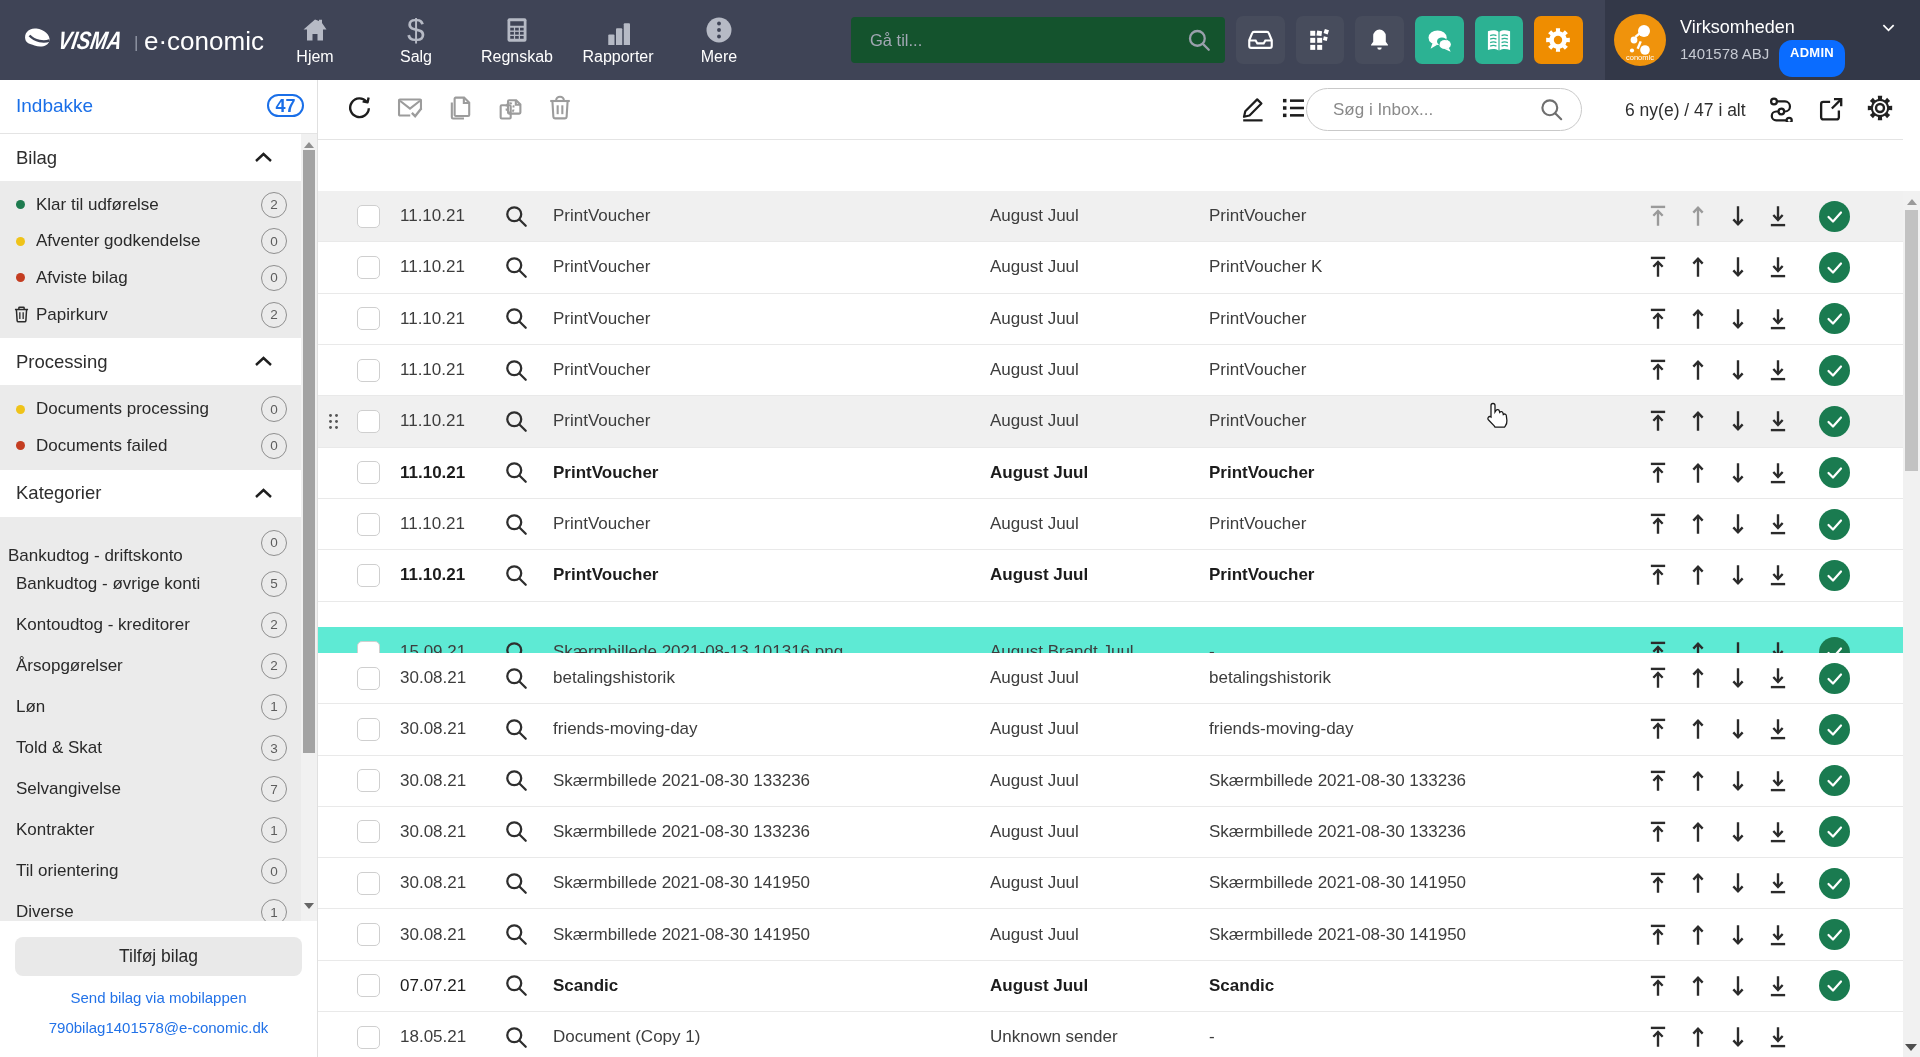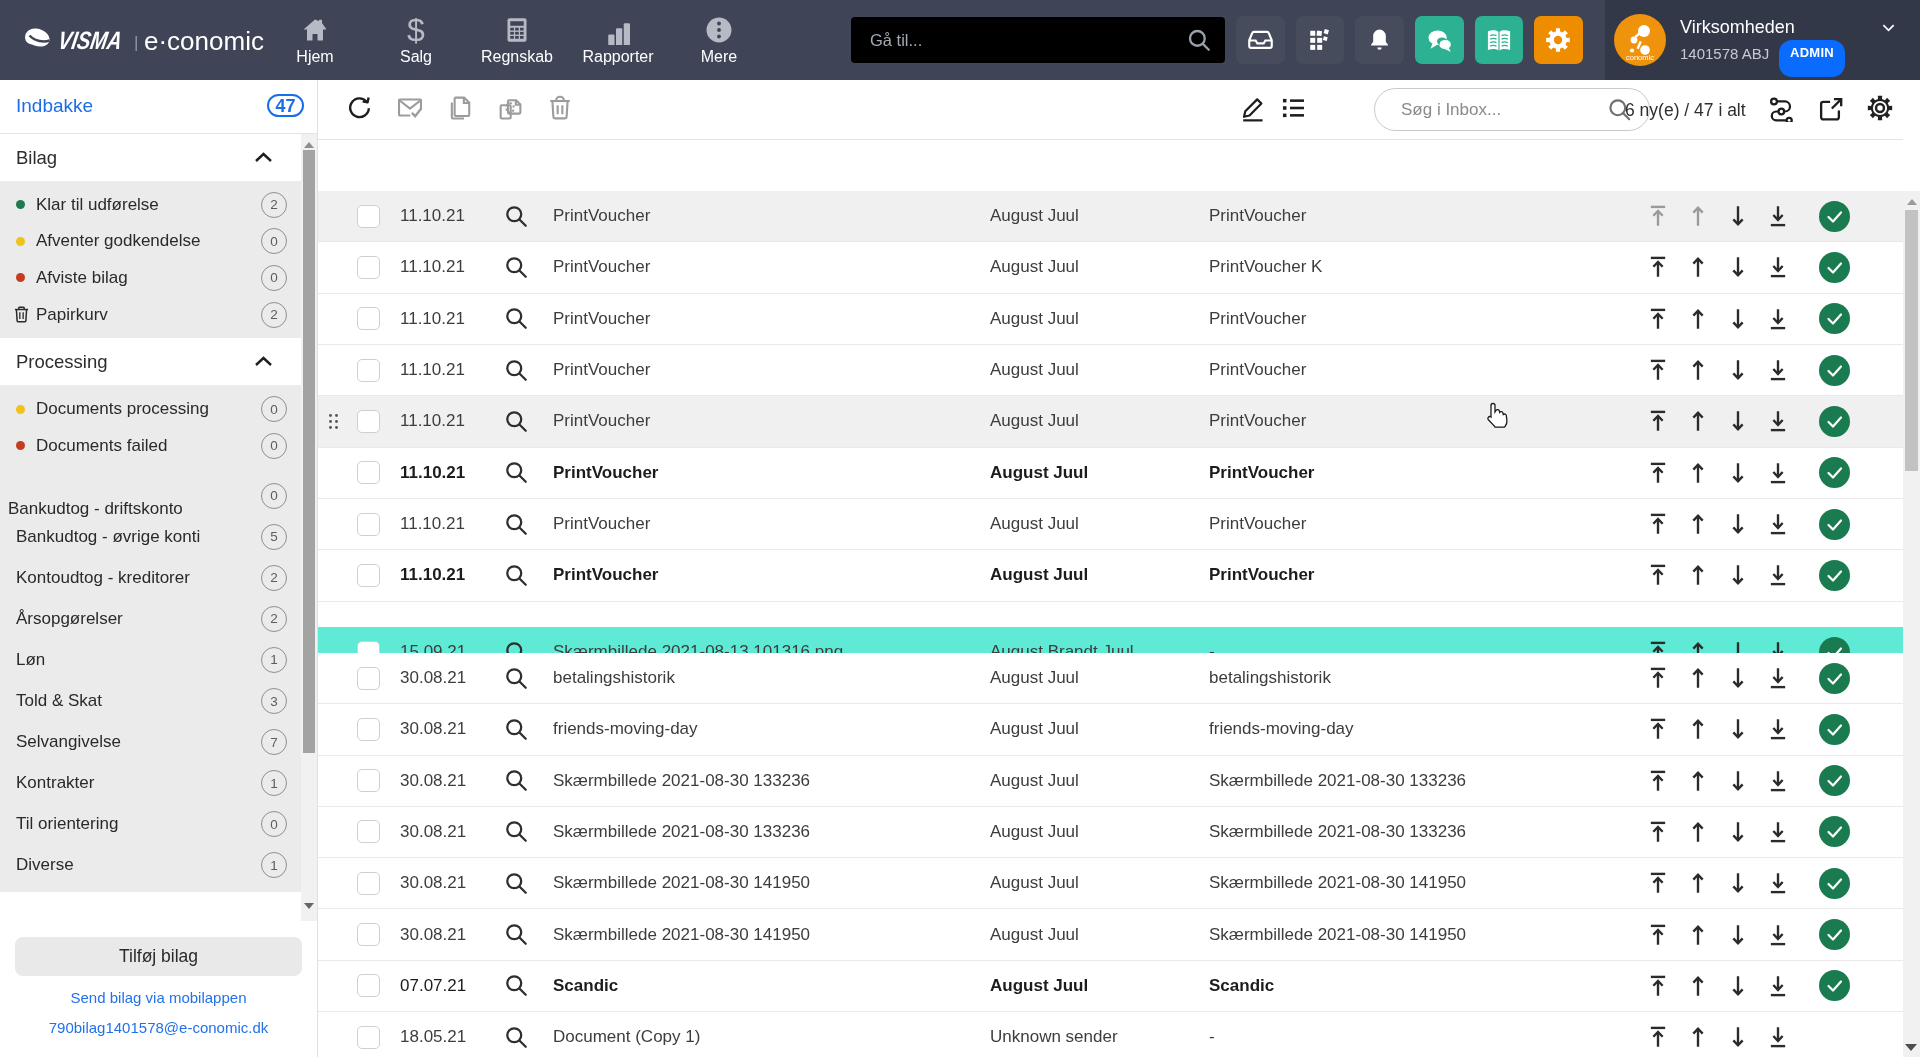--- a/index.html
+++ b/index.html
@@ -1,21 +1,21 @@
 <!DOCTYPE html>
 <html><head><meta charset="utf-8"><title>e-conomic</title>
 <style>
 * { margin:0; padding:0; box-sizing:border-box; }
 html,body { width:1920px; height:1057px; overflow:hidden; background:#fff;
   font-family:"Liberation Sans", sans-serif; }
 .navbar { position:absolute; left:0; top:0; width:1920px; height:80px; background:#3f4456; }
 .navitem { position:absolute; top:13px; width:120px; margin-left:-60px; text-align:center; }
 .navicon { height:33px; display:flex; align-items:center; justify-content:center; }
 .navlbl { color:#fefefe; font-size:16px; margin-top:2px; }
-.nsearch { position:absolute; left:851px; top:17px; width:374px; height:46px; background:#000000;
+.nsearch { position:absolute; left:851px; top:17px; width:374px; height:46px; background:#14532d;
   border-radius:4px; color:#a2a8b4; font-size:16.5px; line-height:46px; padding-left:19px; }
 .nbtn { position:absolute; top:15.5px; width:48.5px; height:48.5px; border-radius:7px;
   display:flex; align-items:center; justify-content:center; }
 .upanel { position:absolute; left:1605px; top:0; width:315px; height:80px; background:#333848; }
 .sidebar { position:absolute; left:0; top:80px; width:317px; height:977px; background:#fff; }
 .sbtitle { position:absolute; left:0; top:0; width:317px; height:54px; border-bottom:1px solid #e4e4e4; }
 .sbscroll { position:absolute; left:0; top:54px; width:301px; height:787px; overflow:hidden; }
 .sbh { position:relative; background:#fff; }
 .sbh span { position:absolute; left:16px; top:50%; transform:translateY(-50%);
   font-size:18.5px; color:#2d2d2d; }
@@ -246,20 +246,26 @@
           <span class="dot" style="background:#efc319;"></span>
           <span class="sbl" style="left:36px;">Documents processing</span>
           <span class="bdg" style="">0</span>
         </div>
 <div class="sbi" style="height:36.6px;">
           <span class="dot" style="background:#c43d21;"></span>
           <span class="sbl" style="left:36px;">Documents failed</span>
           <span class="bdg" style="">0</span>
         </div>
 </div>
+<div class="sbh" style="height:47px;">
+        <span>Kategorier</span>
+        <svg width="19" height="11" viewBox="0 0 19 11" style="position:absolute;right:28px;top:50%;margin-top:-5.5px;">
+          <polyline points="2,9 9.5,2 17,9" fill="none" stroke="#1f1f1f" stroke-width="2.4"></polyline>
+        </svg>
+      </div>
 <div class="sbg" style="padding:5.5px 0;">
 <div class="sbi" style="height:41.1px;">
           <span class="sbl" style="left:8px;margin-top:13px;">Bankudtog - driftskonto</span>
           <span class="bdg" style="">0</span>
         </div>
 <div class="sbi" style="height:41.1px;">
           <span class="sbl" style="left:16px;">Bankudtog - øvrige konti</span>
           <span class="bdg" style="">5</span>
         </div>
 <div class="sbi" style="height:41.1px;">
@@ -338,21 +344,21 @@
           <line x1="3.6" y1="22.6" x2="20.2" y2="22.6" stroke="#1d1d1d" stroke-width="1.9"></line>
         </svg></div>
     <div class="tbi" style="left:961px;"><svg width="28" height="28" viewBox="0 0 24 24" style="">
           <rect x="3.4" y="4.2" width="3" height="3" fill="#1d1d1d"></rect>
           <line x1="9.4" y1="5.7" x2="21.4" y2="5.7" stroke="#1d1d1d" stroke-width="2.2"></line>
           <rect x="3.4" y="10.5" width="3" height="3" fill="#1d1d1d"></rect>
           <line x1="9.4" y1="12.0" x2="21.4" y2="12.0" stroke="#1d1d1d" stroke-width="2.2"></line>
           <rect x="3.4" y="16.8" width="3" height="3" fill="#1d1d1d"></rect>
           <line x1="9.4" y1="18.3" x2="21.4" y2="18.3" stroke="#1d1d1d" stroke-width="2.2"></line>
         </svg></div>
-    <div style="position:absolute;left:1056px;top:8px;width:276px;height:43px;border:1px solid #c9c9c9;
+    <div style="position:absolute;left:988px;top:8px;width:276px;height:43px;border:1px solid #c9c9c9;
       border-radius:22px;color:#8a8a8a;font-size:17px;line-height:41px;padding-left:26px;">Søg i Inbox...
       <div style="position:absolute;right:16px;top:7px;"><svg width="27" height="27" viewBox="0 0 24 24" style="">
             <circle cx="10.5" cy="10.5" r="6.6" fill="none" stroke="#6f6f6f" stroke-width="1.9"></circle>
             <line x1="15.5" y1="15.5" x2="20.6" y2="20.6" stroke="#6f6f6f" stroke-width="1.9" stroke-linecap="round"></line>
           </svg></div></div>
     <div style="position:absolute;left:1307px;top:0;height:60px;line-height:60px;font-size:17.5px;color:#2e2e2e;">6 ny(e) / 47 i alt</div>
     <div class="tbi" style="left:1449px;"><svg width="28" height="28" viewBox="0 0 24 24" style="">
           <circle cx="6" cy="6.4" r="2.5" fill="none" stroke="#1d1d1d" stroke-width="1.9"></circle>
           <path d="M8.6 6.4 h6.8 a4.3 4.3 0 0 1 4.3 4.3 v0 a4.3 4.3 0 0 1 -4.3 4.3 h-7.5 a3.8 3.8 0 0 0 -3.8 3.8 v0 a3.8 3.8 0 0 0 3.8 3.8 h8.6" fill="none" stroke="#1d1d1d" stroke-width="1.9"></path>
           <circle cx="12.3" cy="15" r="2.4" fill="#fff" stroke="#1d1d1d" stroke-width="1.9"></circle>

